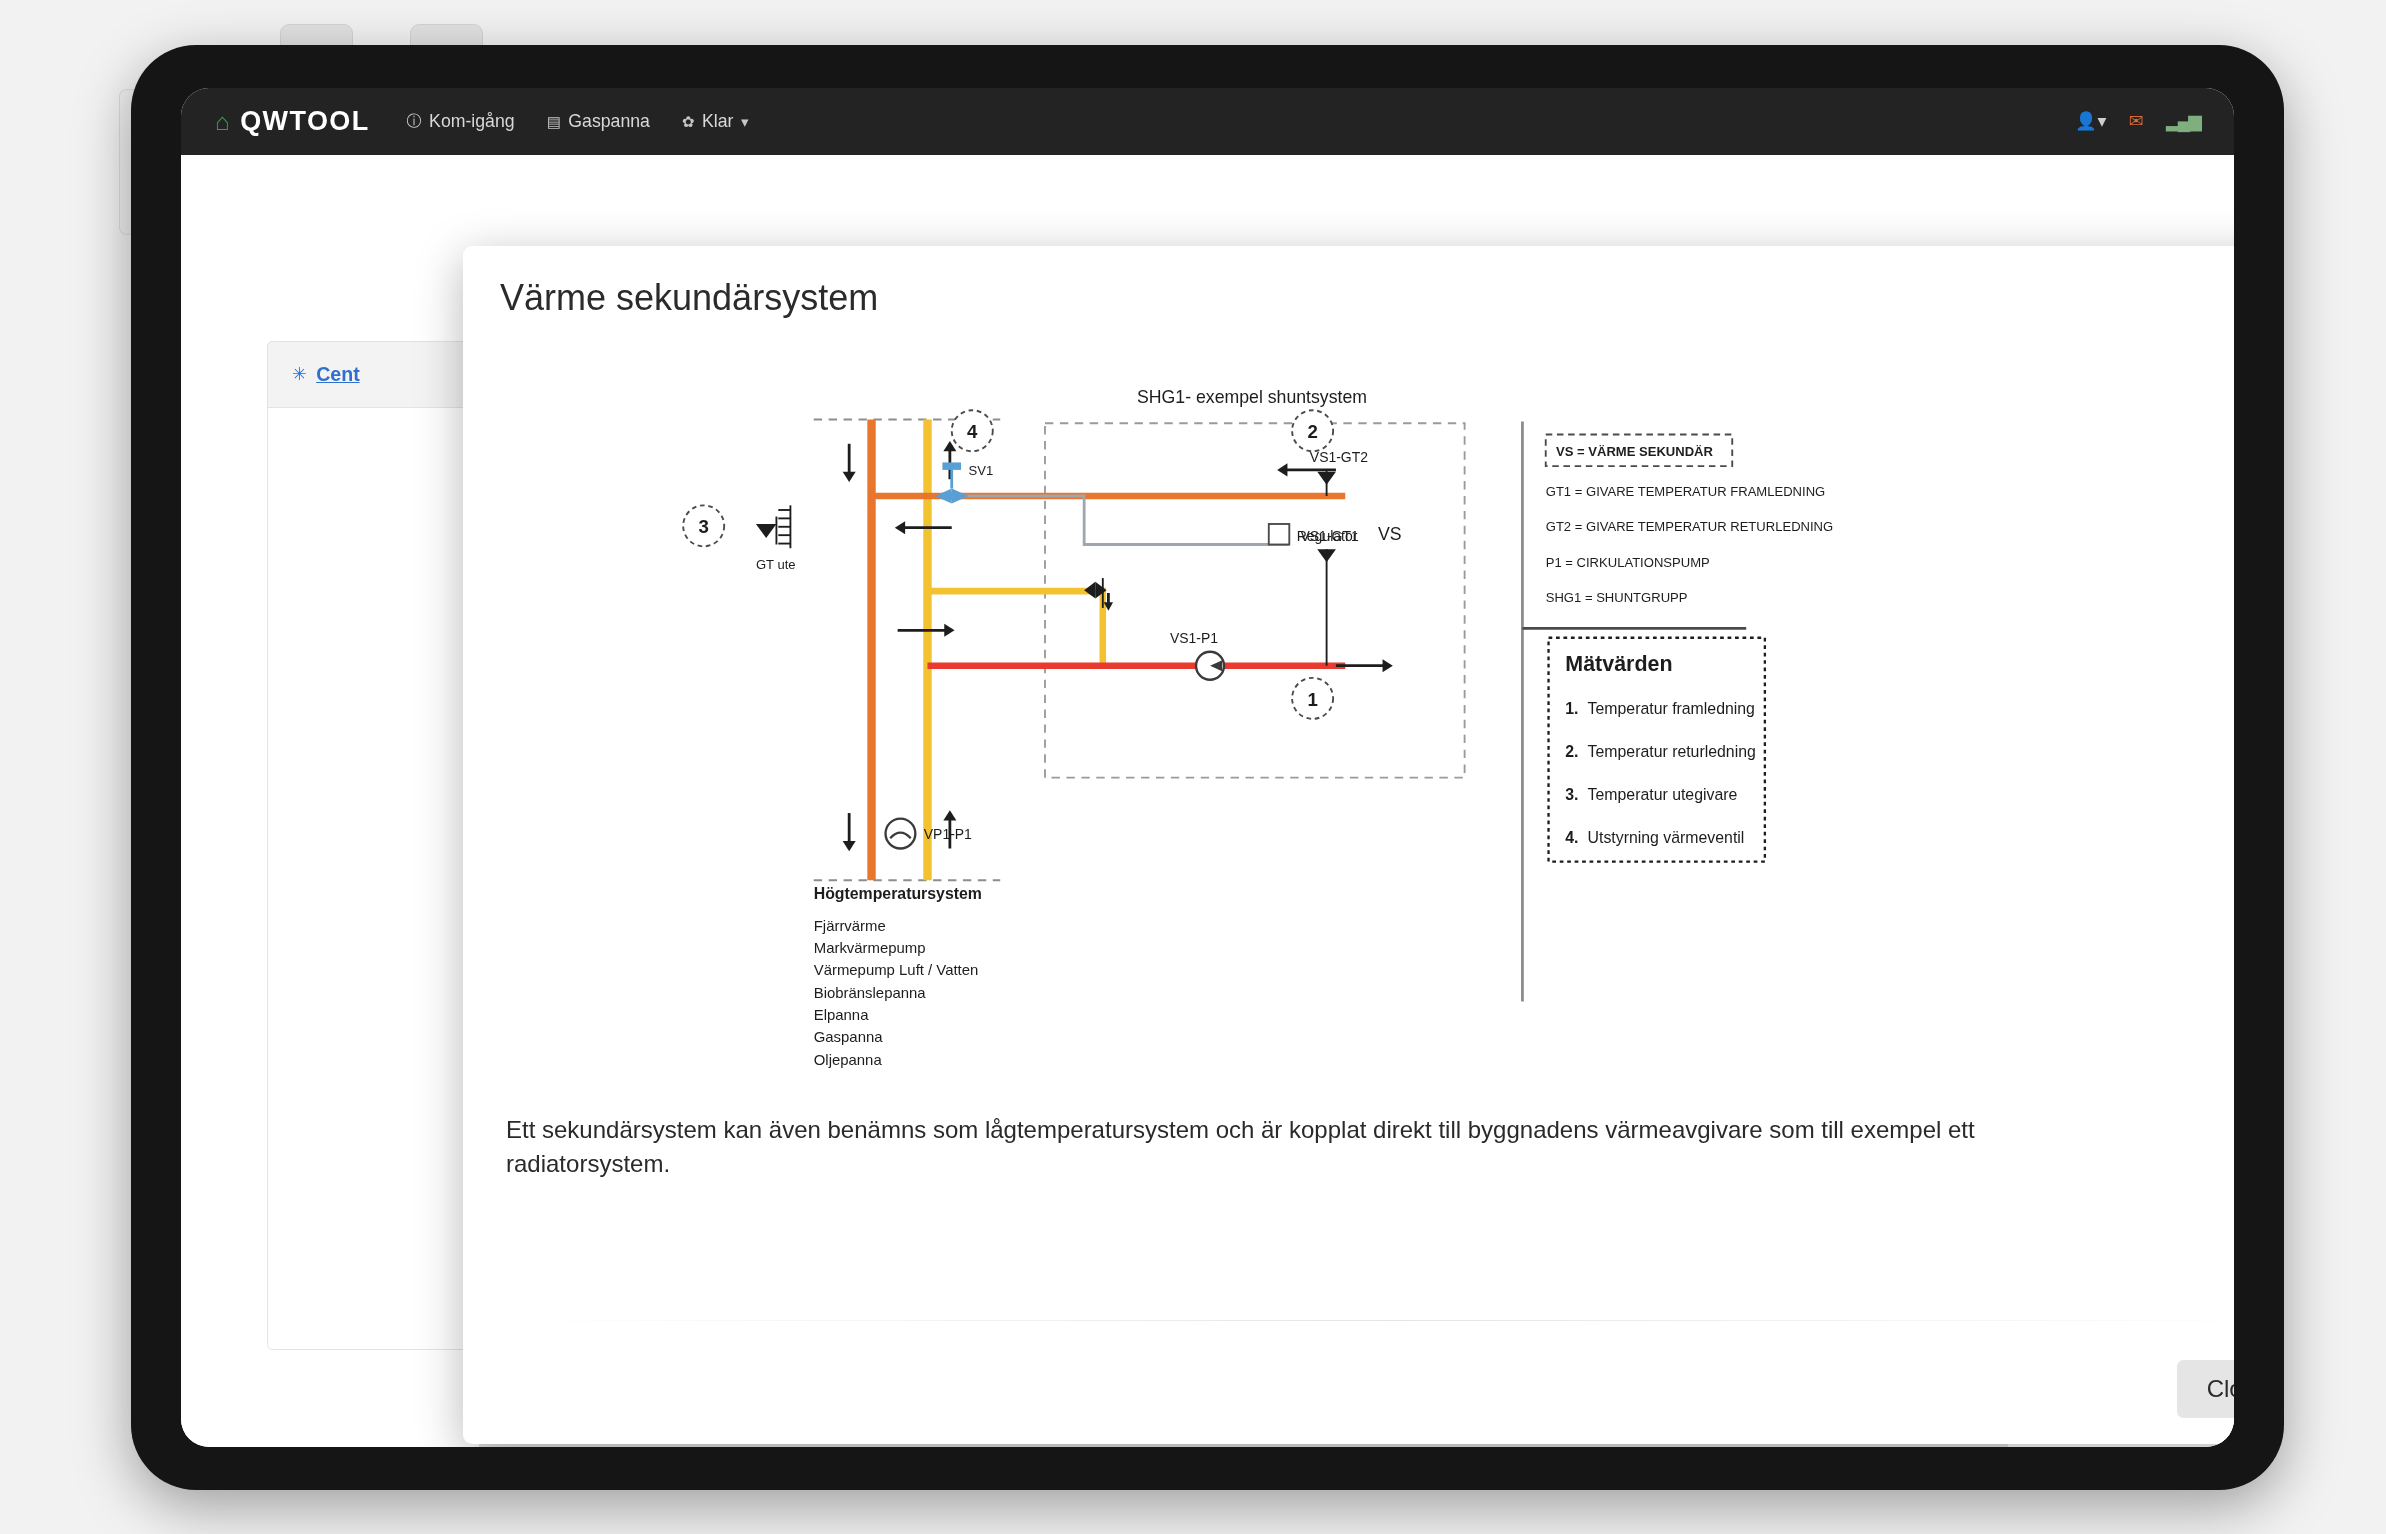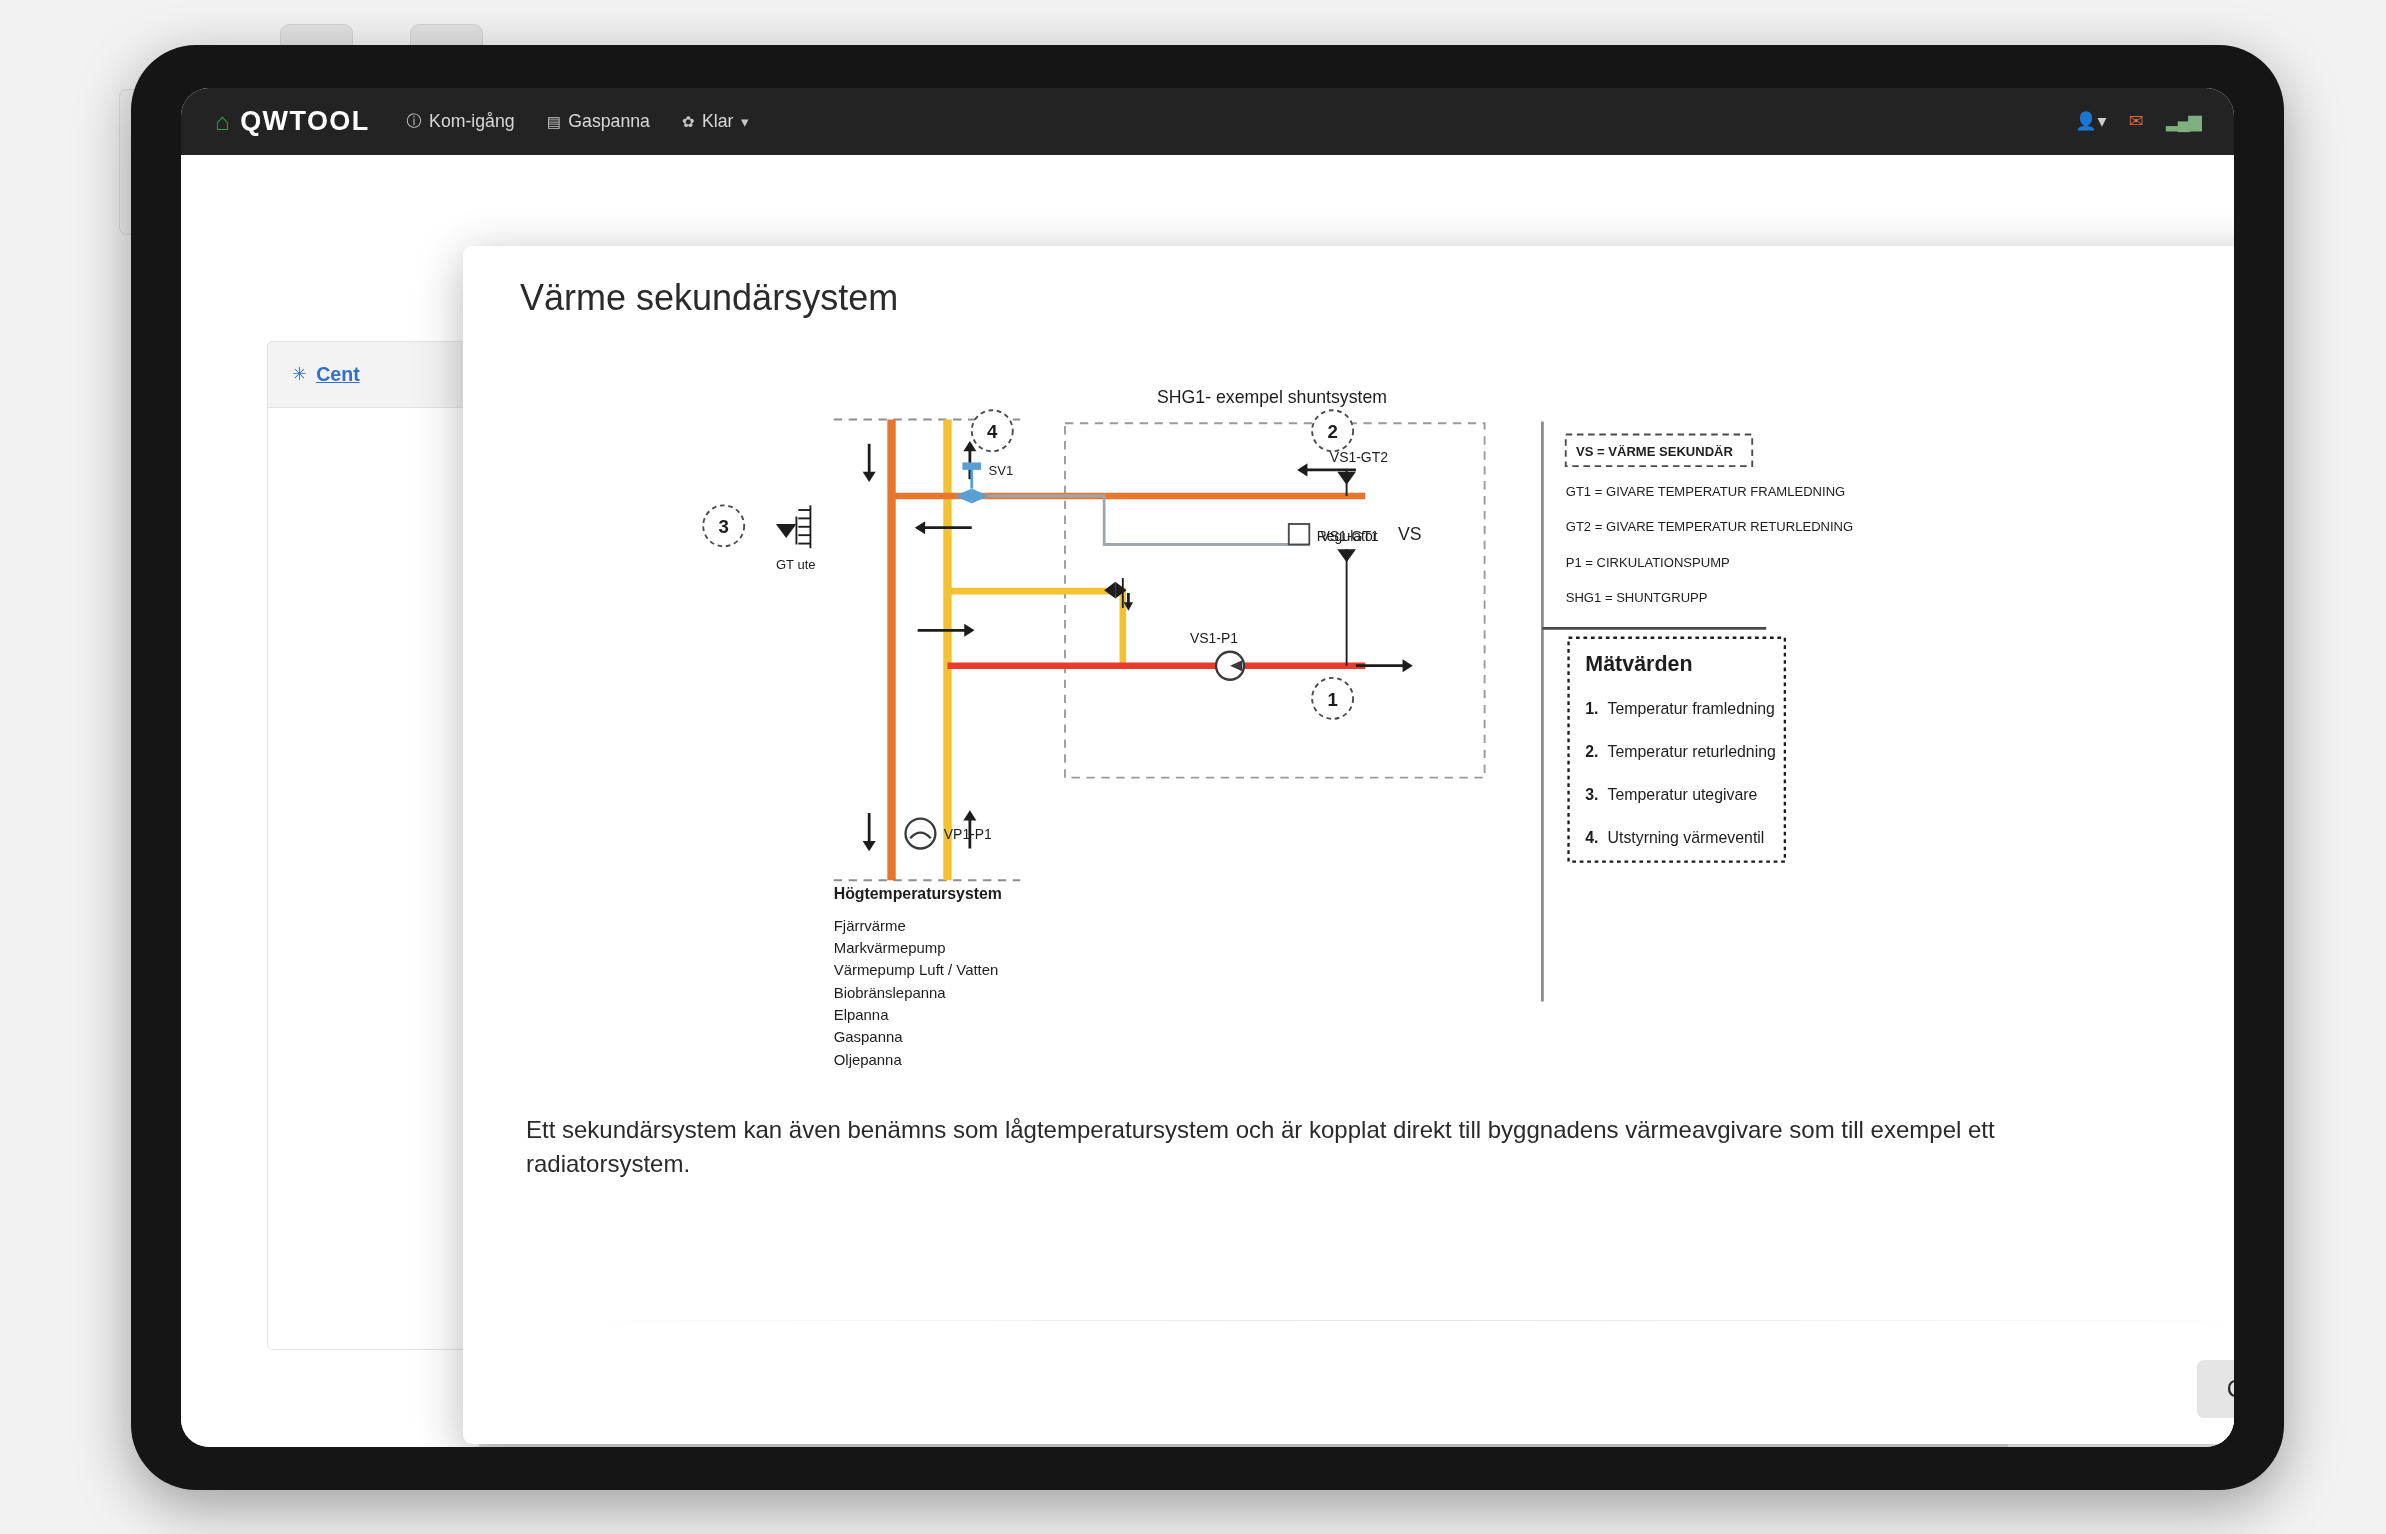--- a/index.html
+++ b/index.html
@@ -203,21 +203,20 @@
     left: 282px;
     top: 158px;
     width: 1878px;
     height: 1198px;
     background: #ffffff;
     border-radius: 9.3px;
     box-shadow: 0 11.2px 47px rgba(0,0,0,0.28);
     display: flex;
     flex-direction: column;
     overflow: hidden;
-    padding-left: 20px;
   }
   #modal-header {
     height: 104px;
     display: flex;
     align-items: center;
     padding: 0 37px;
     box-sizing: border-box;
     flex: none;
   }
   #modal-title {

